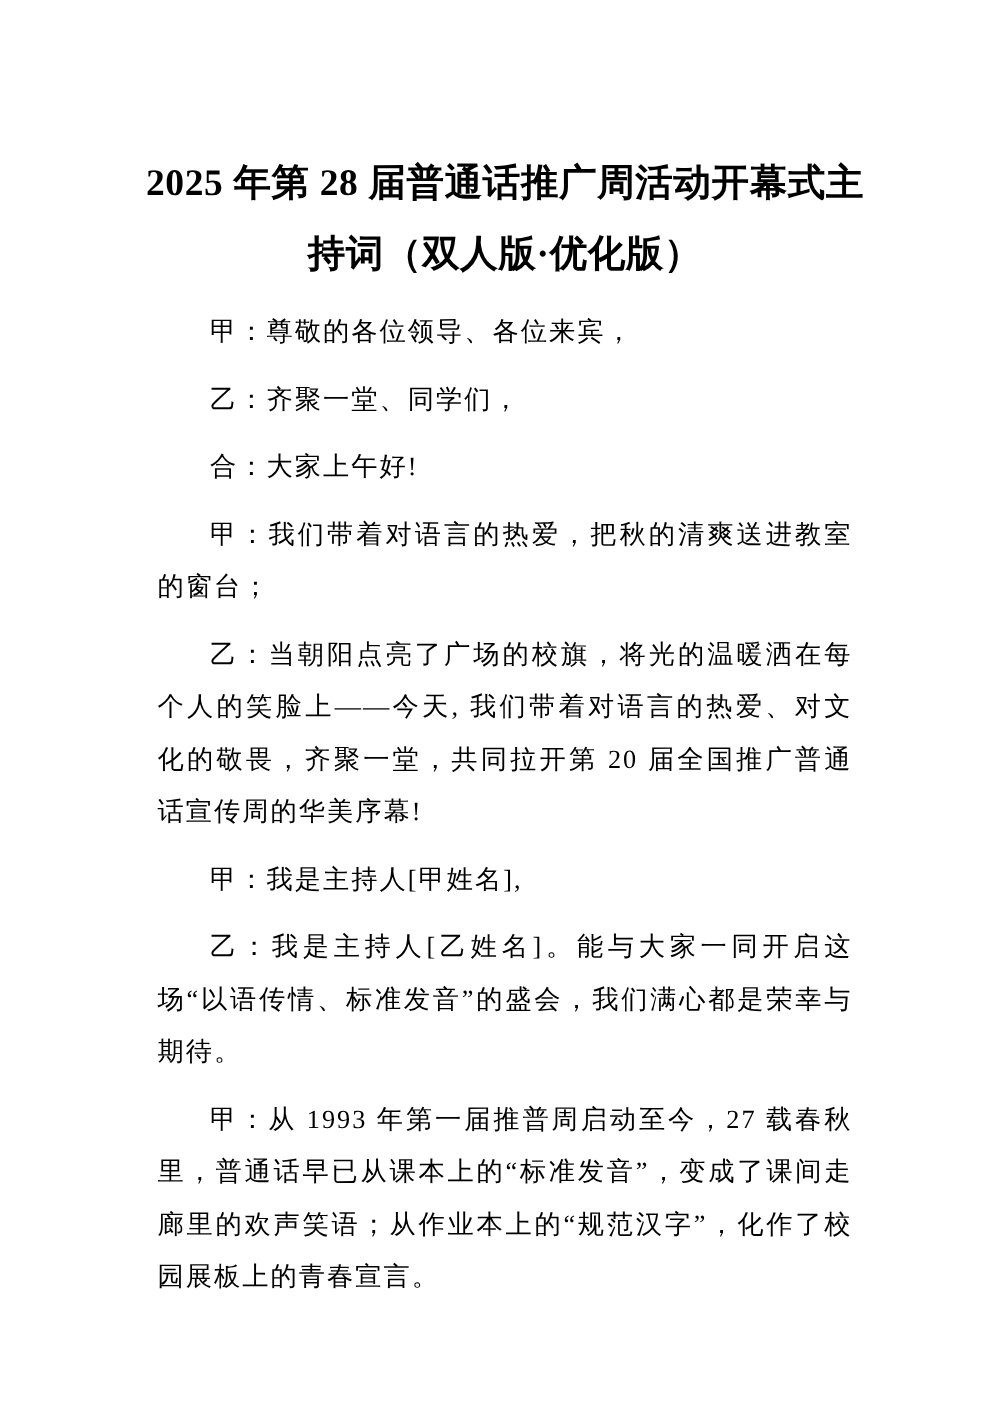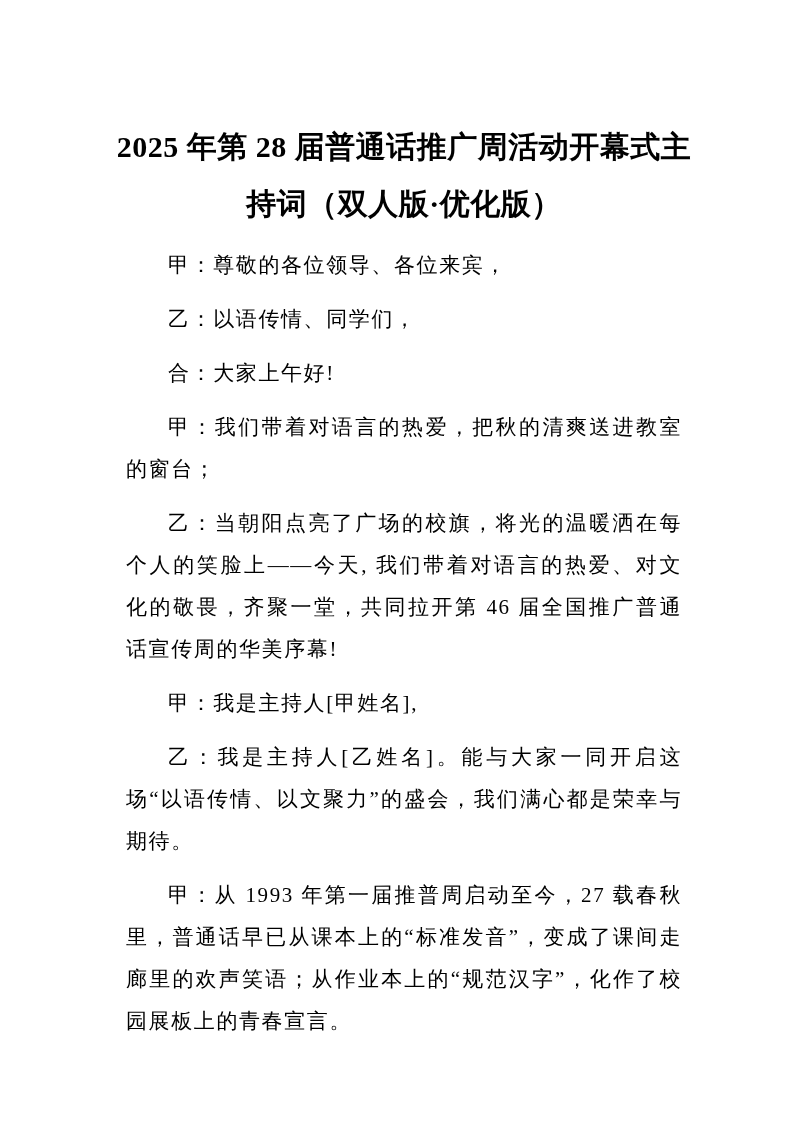--- a/index.html
+++ b/index.html
@@ -46,21 +46,21 @@
 <body>
 
 <div class="page">
   <h1 class="doc-title">
     <span class="title-line">2025 年第 28 届普通话推广周活动开幕式主</span>
     <span class="title-line">持词（双人版·优化版）</span>
   </h1>
 
   <div class="doc-body">
     <p>甲：尊敬的各位领导、各位来宾，</p>
-    <p>乙：以语传情、同学们，</p>
+    <p>乙：齐聚一堂、同学们，</p>
     <p>合：大家上午好!</p>
     <p>甲：我们带着对语言的热爱，把秋的清爽送进教室的窗台；</p>
-    <p>乙：当朝阳点亮了广场的校旗，将光的温暖洒在每个人的笑脸上——今天, 我们带着对语言的热爱、对文化的敬畏，齐聚一堂，共同拉开第 46 届全国推广普通话宣传周的华美序幕!</p>
+    <p>乙：当朝阳点亮了广场的校旗，将光的温暖洒在每个人的笑脸上——今天, 我们带着对语言的热爱、对文化的敬畏，齐聚一堂，共同拉开第 20 届全国推广普通话宣传周的华美序幕!</p>
     <p>甲：我是主持人[甲姓名],</p>
-    <p>乙：我是主持人[乙姓名]。能与大家一同开启这场“以语传情、以文聚力”的盛会，我们满心都是荣幸与期待。</p>
+    <p>乙：我是主持人[乙姓名]。能与大家一同开启这场“以语传情、标准发音”的盛会，我们满心都是荣幸与期待。</p>
     <p>甲：从 1993 年第一届推普周启动至今，27 载春秋里，普通话早已从课本上的“标准发音”，变成了课间走廊里的欢声笑语；从作业本上的“规范汉字”，化作了校园展板上的青春宣言。</p>
   </div>
 </div>
 
 </body></html>

